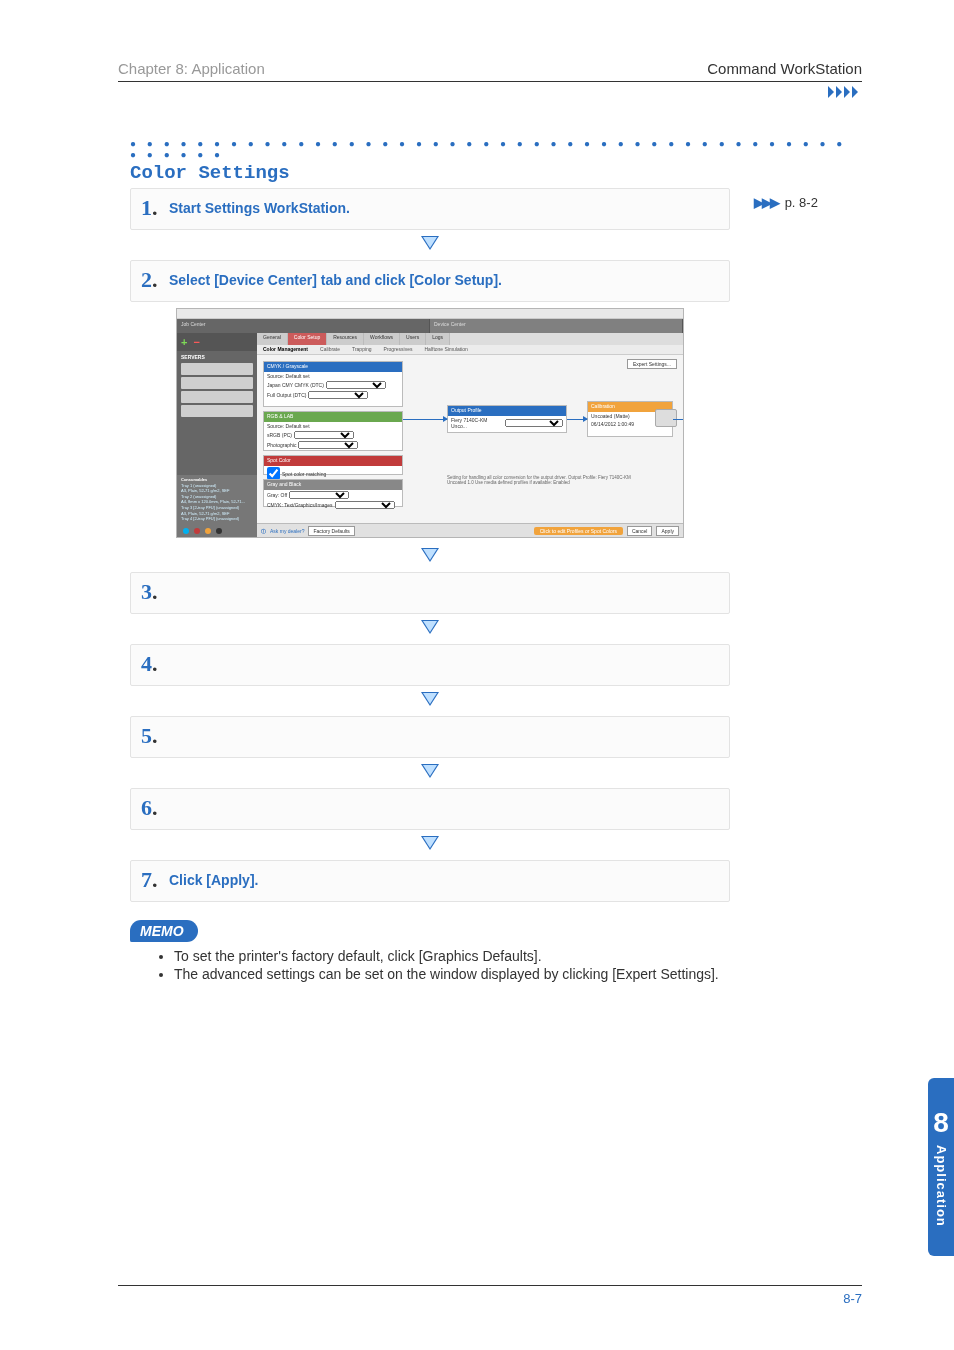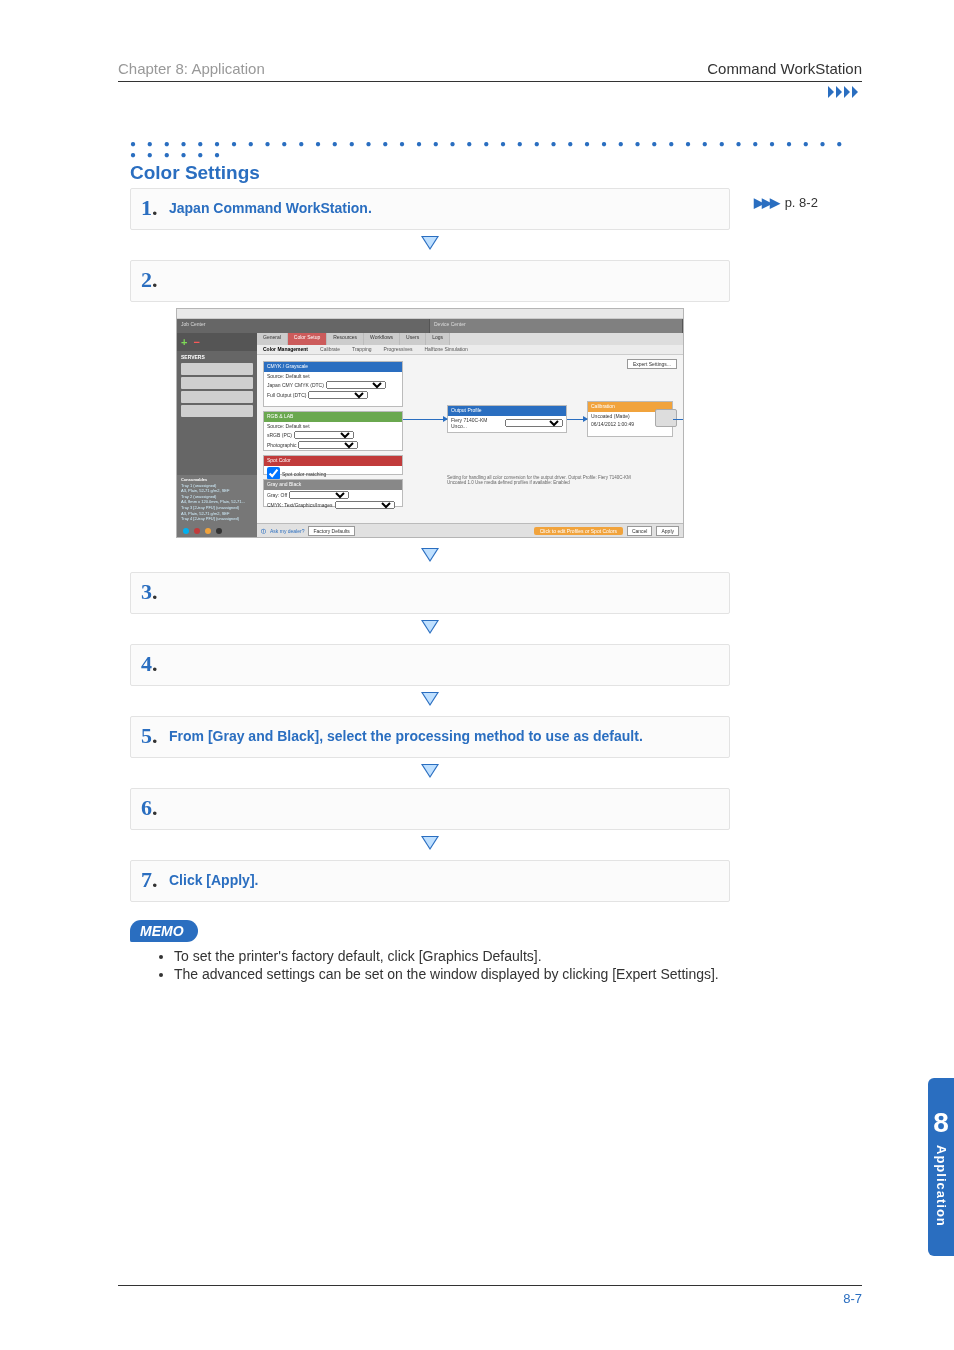--- a/index.html
+++ b/index.html
@@ -26,21 +26,21 @@
   .header-line { border-top: 1px solid #333; margin-top: 2px; }
   .chevrons { text-align: right; color: #2a6ec0; margin-top: 2px; }
 
   .content { margin-top: 36px; padding: 0 12px; }
 
   .dotted-row {
     display: flex; gap: 6px; color: #2a6ec0; font-size: 10px;
     letter-spacing: 4px; margin-bottom: 2px;
   }
   .section-title {
-    color: #2a6ec0; font-weight: bold; font-size: 19px; margin-bottom: 4px;
+    color: #2a6ec0; font-weight: bold; font-size: 19px; margin-bottom: 4px; font-family: Liberation Mono, monospace;
   }
   .intro { font-size: 14px; color: #333; margin: 4px 0 14px 12px; }
 
   .step-card {
     background: #fbfbfb;
     border: 1px solid #e3e3e3;
     border-radius: 2px;
     display: flex;
     align-items: flex-start;
     padding: 6px 10px 8px 10px;
@@ -193,33 +193,34 @@
       </svg>
   </div>
 
   <div class="content">
     <div class="dotted-row">● ● ● ● ● ● ● ● ● ● ● ● ● ● ● ● ● ● ● ● ● ● ● ● ● ● ● ● ● ● ● ● ● ● ● ● ● ● ● ● ● ● ● ● ● ● ● ● ●</div>
     <div class="section-title">Color Settings</div>
 
     <div style="position:relative;">
       <div class="step-card">
         <div class="step-num"><span>1</span><span class="dot">.</span></div>
-        <div class="step-text">Japan Command WorkStation.</div>
+        <div class="step-text">Start Settings WorkStation.</div>
       </div>
       <div class="step-ref"><span class="arrows">▶▶▶</span> <span>p. 8-2</span></div>
     </div>
     <div class="between-arrow">
       <svg viewBox="0 0 18 14">
           <polygon points="0,0 18,0 9,14" fill="#2a6ec0"></polygon>
           <polygon points="2,1 16,1 9,12" fill="#bfe0ff"></polygon>
         </svg>
     </div>
 
     <div class="step-card">
       <div class="step-num"><span>2</span><span class="dot">.</span></div>
+      <div class="step-text">Select [Device Center] tab and click [Color Setup].</div>
     </div>
 
     <div class="screenshot-wrap">
       <div class="screenshot">
         <div class="ss-menubar"></div>
         <div class="ss-toprow">
           <div class="cell">Job Center</div>
           <div class="cell" style="background:#808080">Device Center</div>
         </div>
         <div class="ss-left">
@@ -382,21 +383,20 @@
     </div>
     <div class="between-arrow">
       <svg viewBox="0 0 18 14">
           <polygon points="0,0 18,0 9,14" fill="#2a6ec0"></polygon>
           <polygon points="2,1 16,1 9,12" fill="#bfe0ff"></polygon>
         </svg>
     </div>
 
     <div class="step-card">
       <div class="step-num"><span>5</span><span class="dot">.</span></div>
-      <div class="step-text">From [Gray and Black], select the processing method to use as default.</div>
     </div>
     <div class="between-arrow">
       <svg viewBox="0 0 18 14">
           <polygon points="0,0 18,0 9,14" fill="#2a6ec0"></polygon>
           <polygon points="2,1 16,1 9,12" fill="#bfe0ff"></polygon>
         </svg>
     </div>
 
     <div class="step-card">
       <div class="step-num"><span>6</span><span class="dot">.</span></div>

